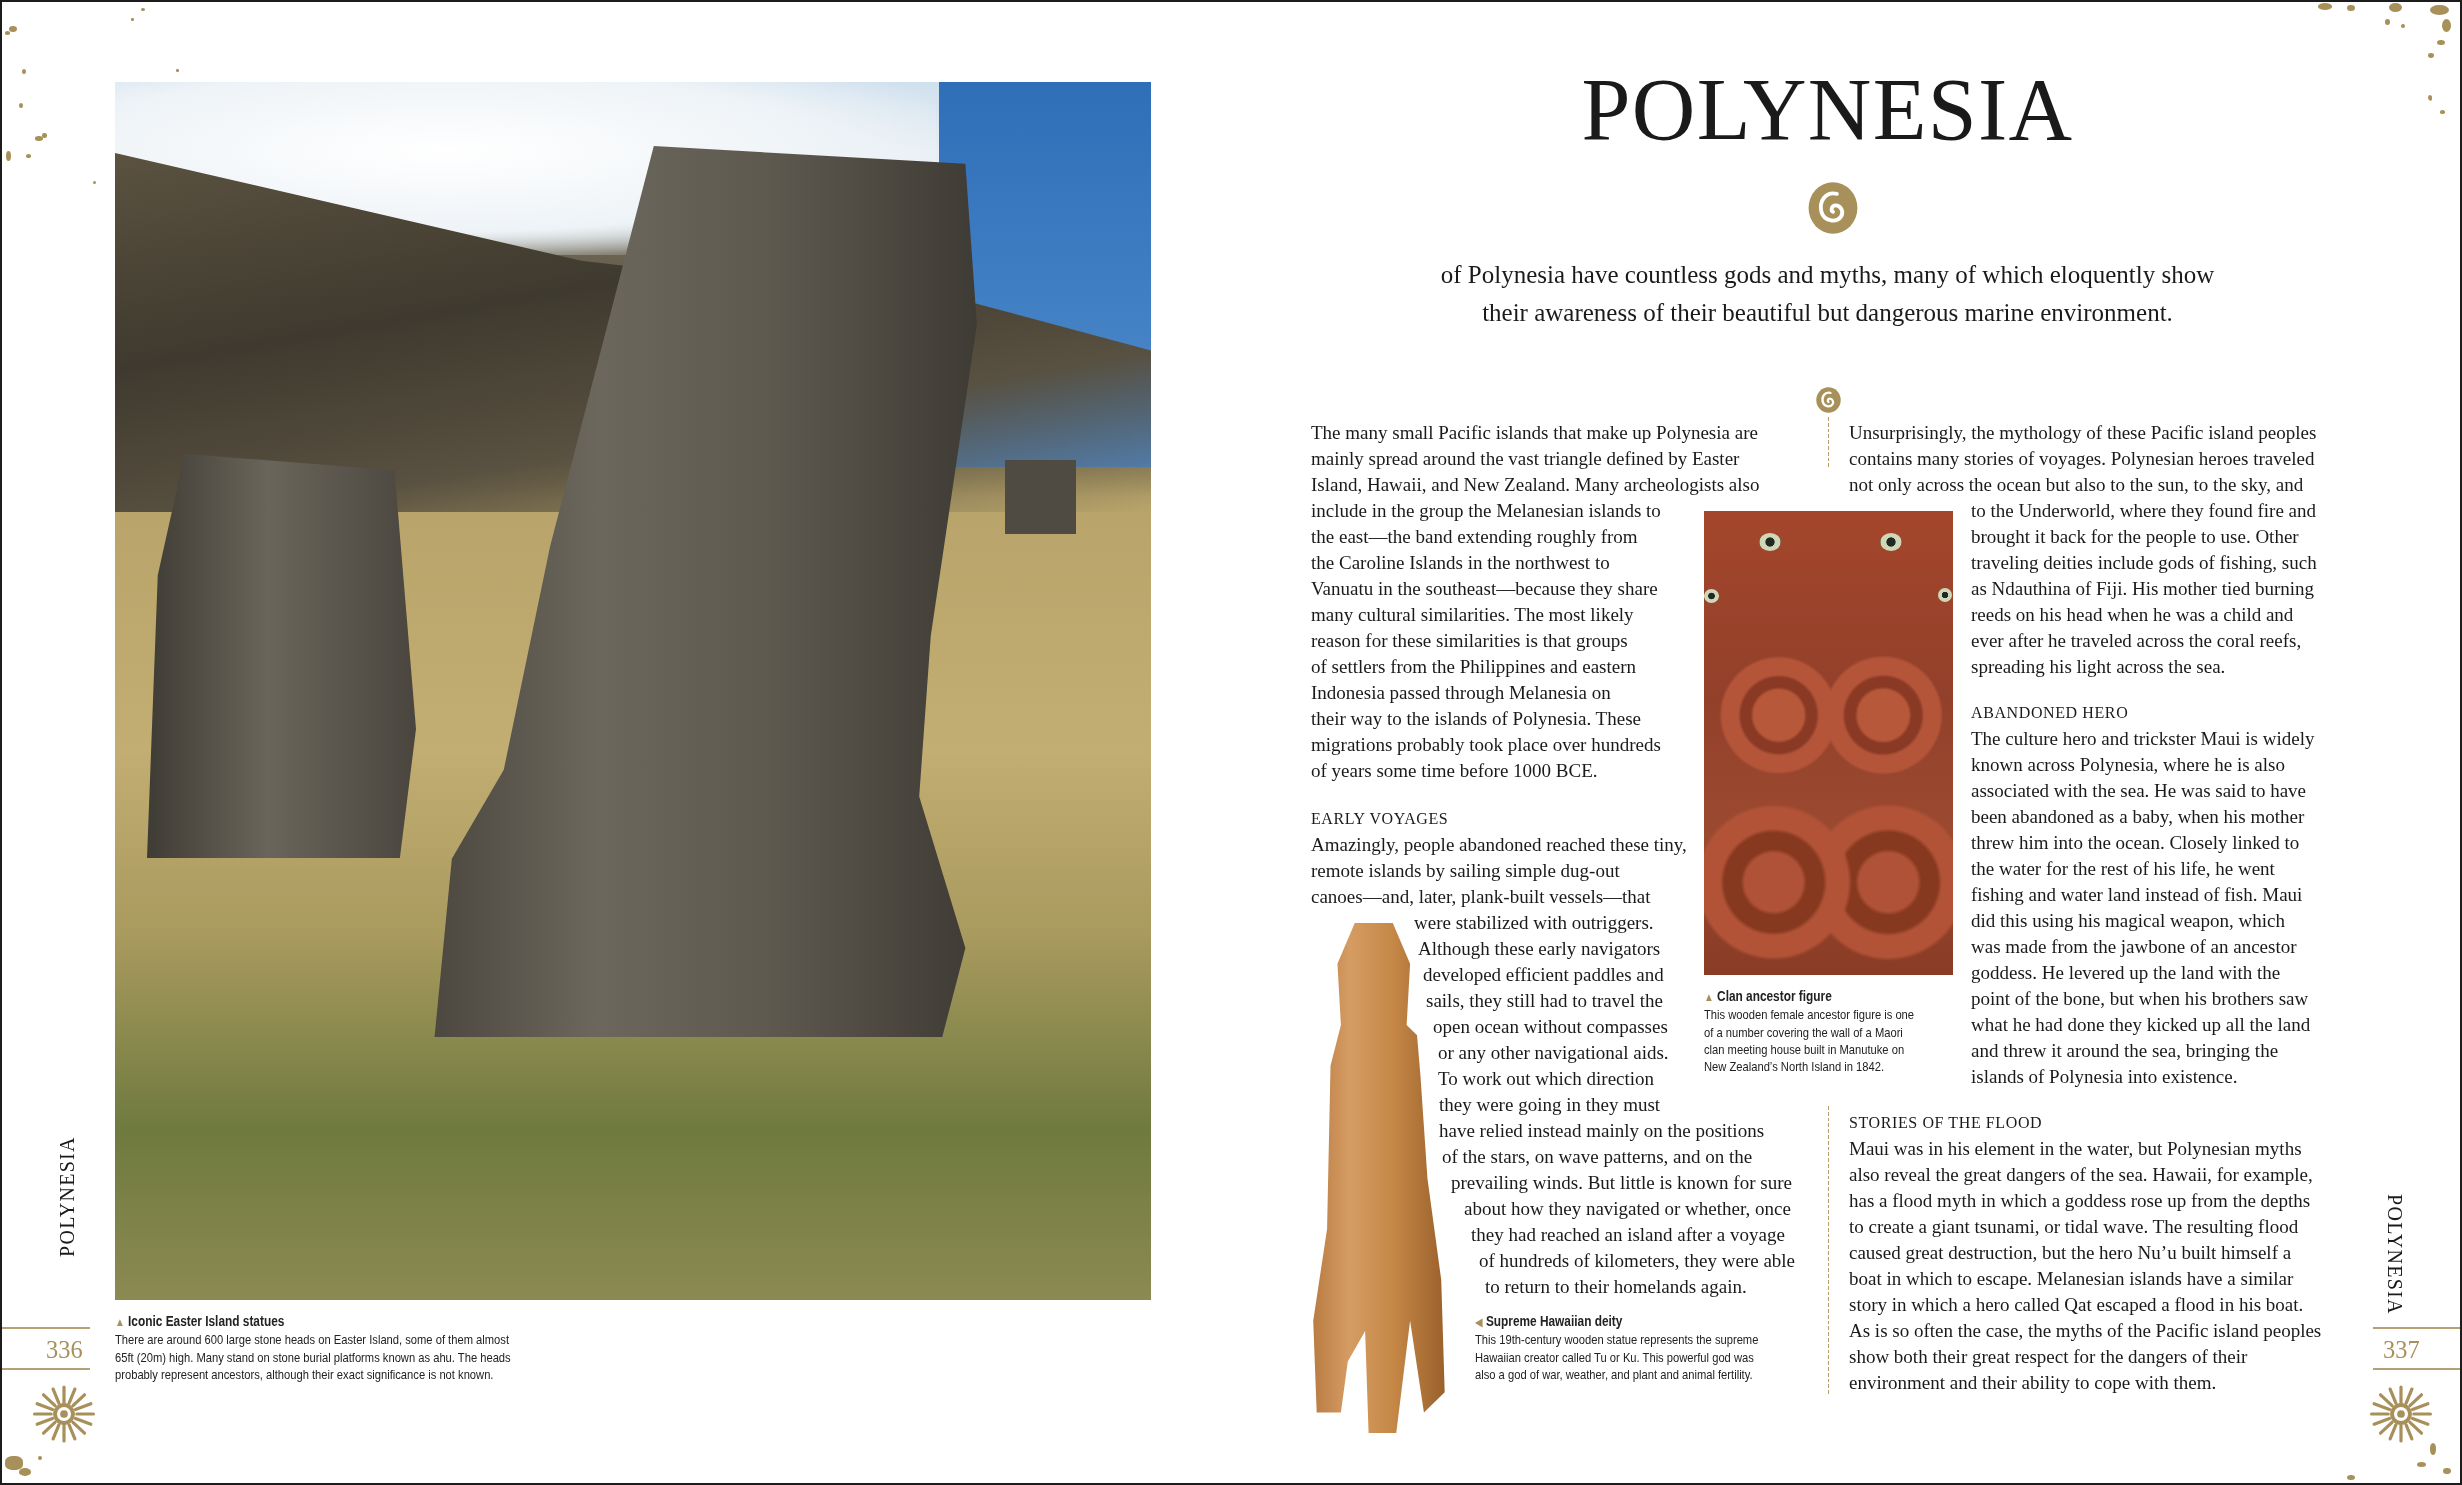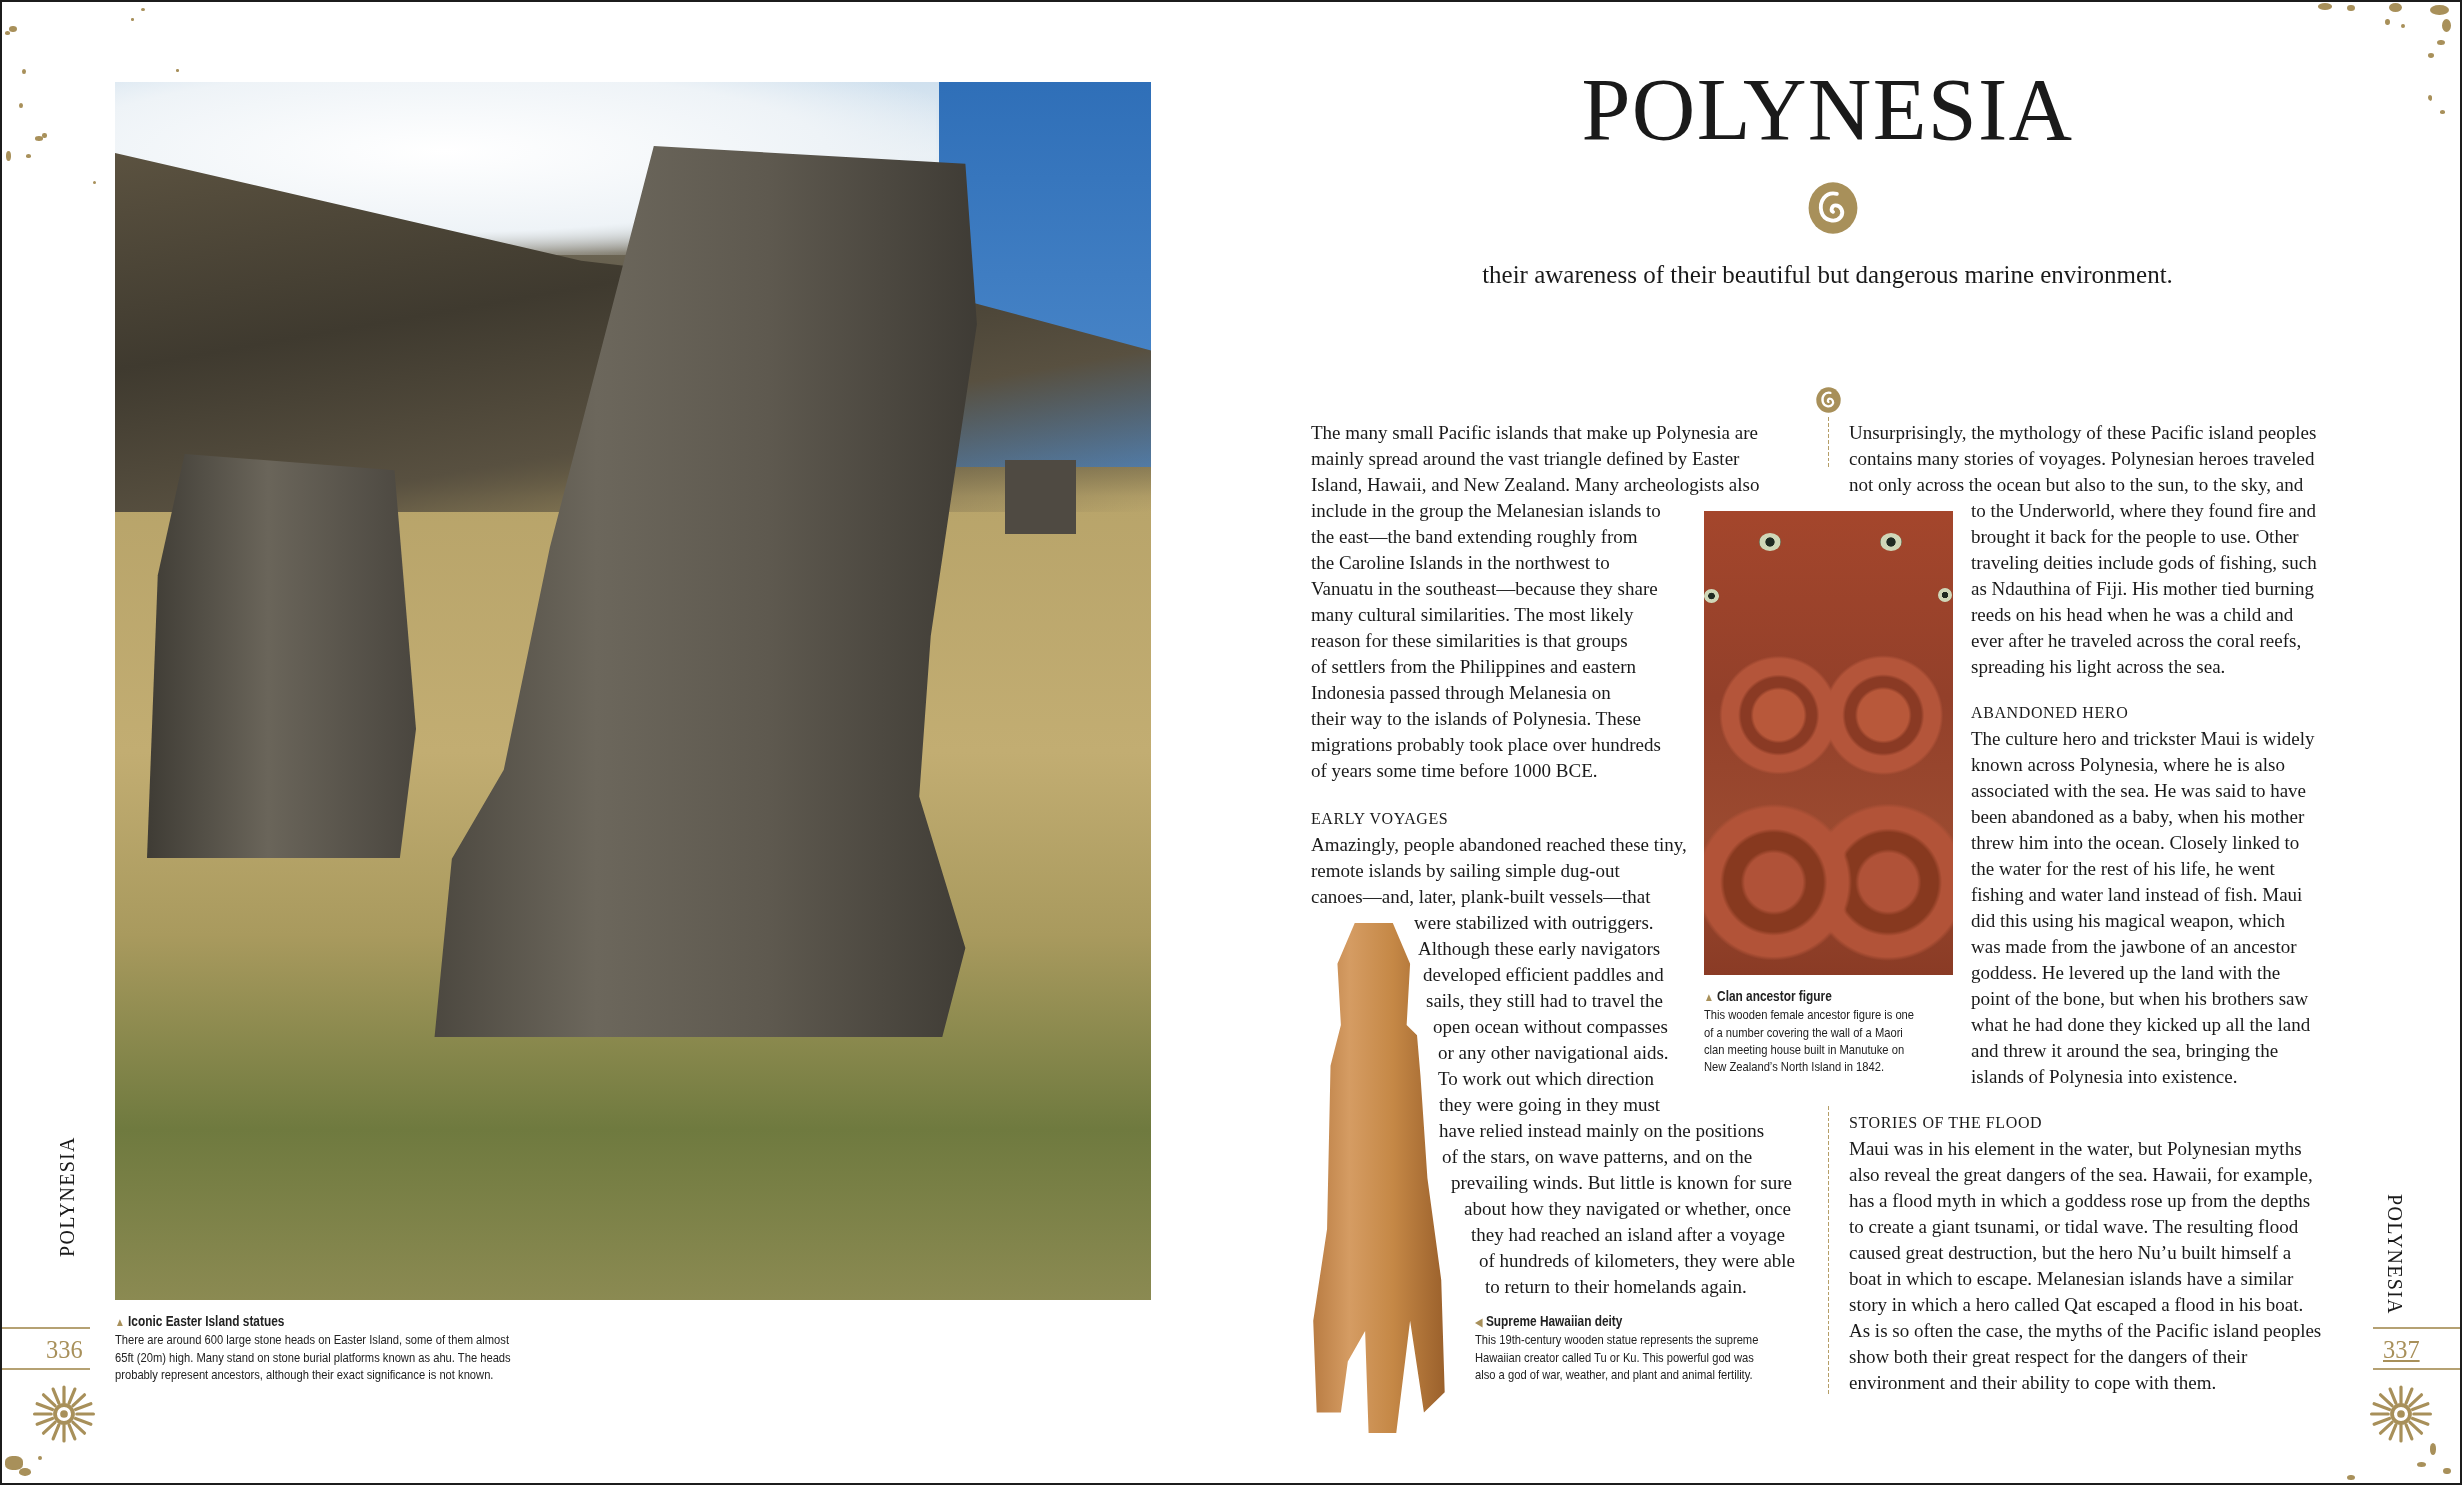--- a/index.html
+++ b/index.html
@@ -126,20 +126,21 @@
 </svg>
 
 <div class="title">POLYNESIA</div>
 
 <svg class="swirl" style="left:1806px;top:181px" width="54" height="54" viewBox="0 0 84 84">
   <ellipse cx="42" cy="42" rx="38" ry="40" fill="#a8905a"></ellipse>
   <path d="M48 20 C30 16 20 32 24 48 C28 62 46 66 54 56 C60 48 54 38 46 38 C40 38 38 46 42 48" fill="none" stroke="#fff" stroke-width="6" stroke-linecap="round"></path>
 </svg>
 
 <div class="intro">
+  <div>of Polynesia have countless gods and myths, many of which eloquently show</div>
   <div>their awareness of their beautiful but dangerous marine environment.</div>
 </div>
 
 <svg class="swirl" style="left:1815px;top:386px" width="27" height="28" viewBox="0 0 84 84">
   <ellipse cx="42" cy="42" rx="38" ry="40" fill="#a8905a"></ellipse>
   <path d="M48 20 C30 16 20 32 24 48 C28 62 46 66 54 56 C60 48 54 38 46 38 C40 38 38 46 42 48" fill="none" stroke="#fff" stroke-width="7" stroke-linecap="round"></path>
 </svg>
 <div class="rule" style="left:1828px;top:417px;height:51px"></div>
 <div class="rule" style="left:1828px;top:1106px;height:289px"></div>
 
@@ -248,21 +249,21 @@
   <span class="line">caused great destruction, but the hero Nu’u built himself a</span>
   <span class="line">boat in which to escape. Melanesian islands have a similar</span>
   <span class="line">story in which a hero called Qat escaped a flood in his boat.</span>
   <span class="line">As is so often the case, the myths of the Pacific island peoples</span>
   <span class="line">show both their great respect for the dangers of their</span>
   <span class="line">environment and their ability to cope with them.</span>
 </div>
 
 <div class="folio-side" style="left:2406px;top:1194px;transform:rotate(90deg);transform-origin:left top;">POLYNESIA</div>
 <div class="folio-line" style="left:2373px;top:1327px;width:90px;"></div>
-<div class="folio-num" style="left:2383px;top:1336px;text-decoration:underline;">337</div>
+<div class="folio-num" style="left:2383px;top:1336px;">337</div>
 <div class="folio-line" style="left:2373px;top:1368px;width:90px;"></div>
 <svg class="sun" style="left:2369px;top:1385px" width="64" height="58" viewBox="-50 -45 100 90">
   <g stroke="#a8905a" stroke-width="5" stroke-linecap="round">
     <line x1="0" y1="-42" x2="0" y2="-18"></line>
       <line x1="0" y1="42" x2="0" y2="18"></line>
     <line x1="-46" y1="0" x2="-20" y2="0"></line>
       <line x1="46" y1="0" x2="20" y2="0"></line>
     <line x1="-32" y1="-30" x2="-14" y2="-13"></line>
       <line x1="32" y1="30" x2="14" y2="13"></line>
     <line x1="32" y1="-30" x2="14" y2="-13"></line>

